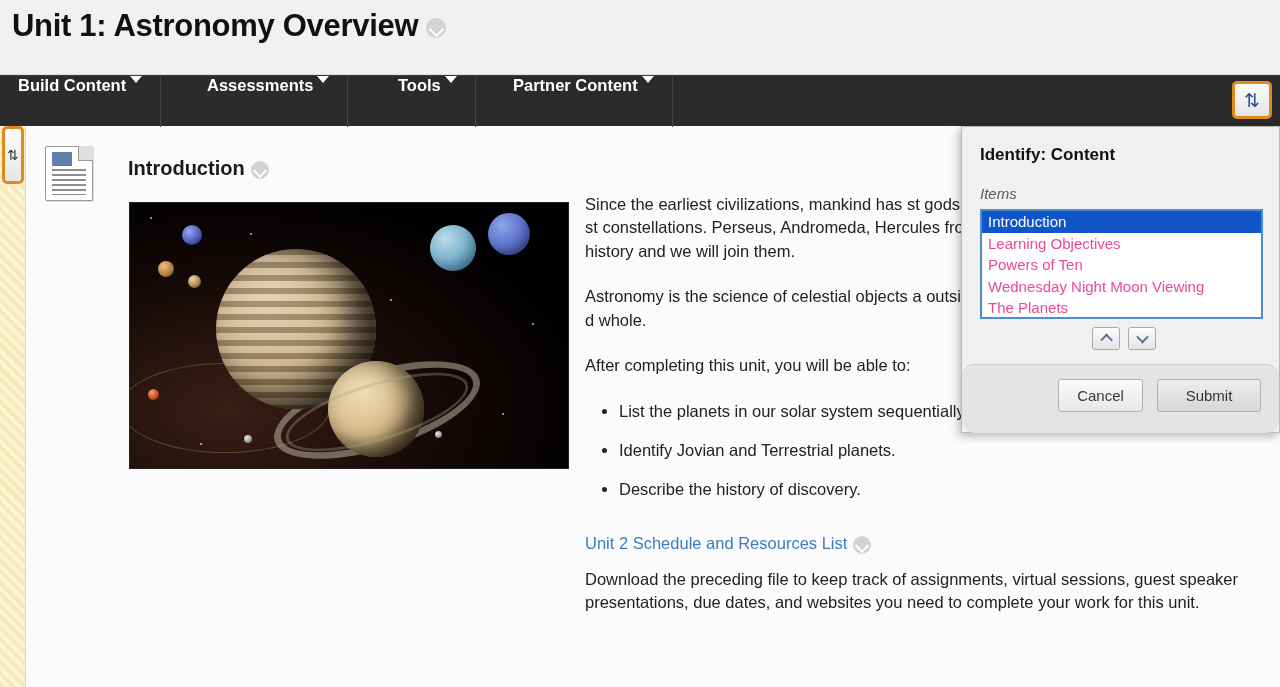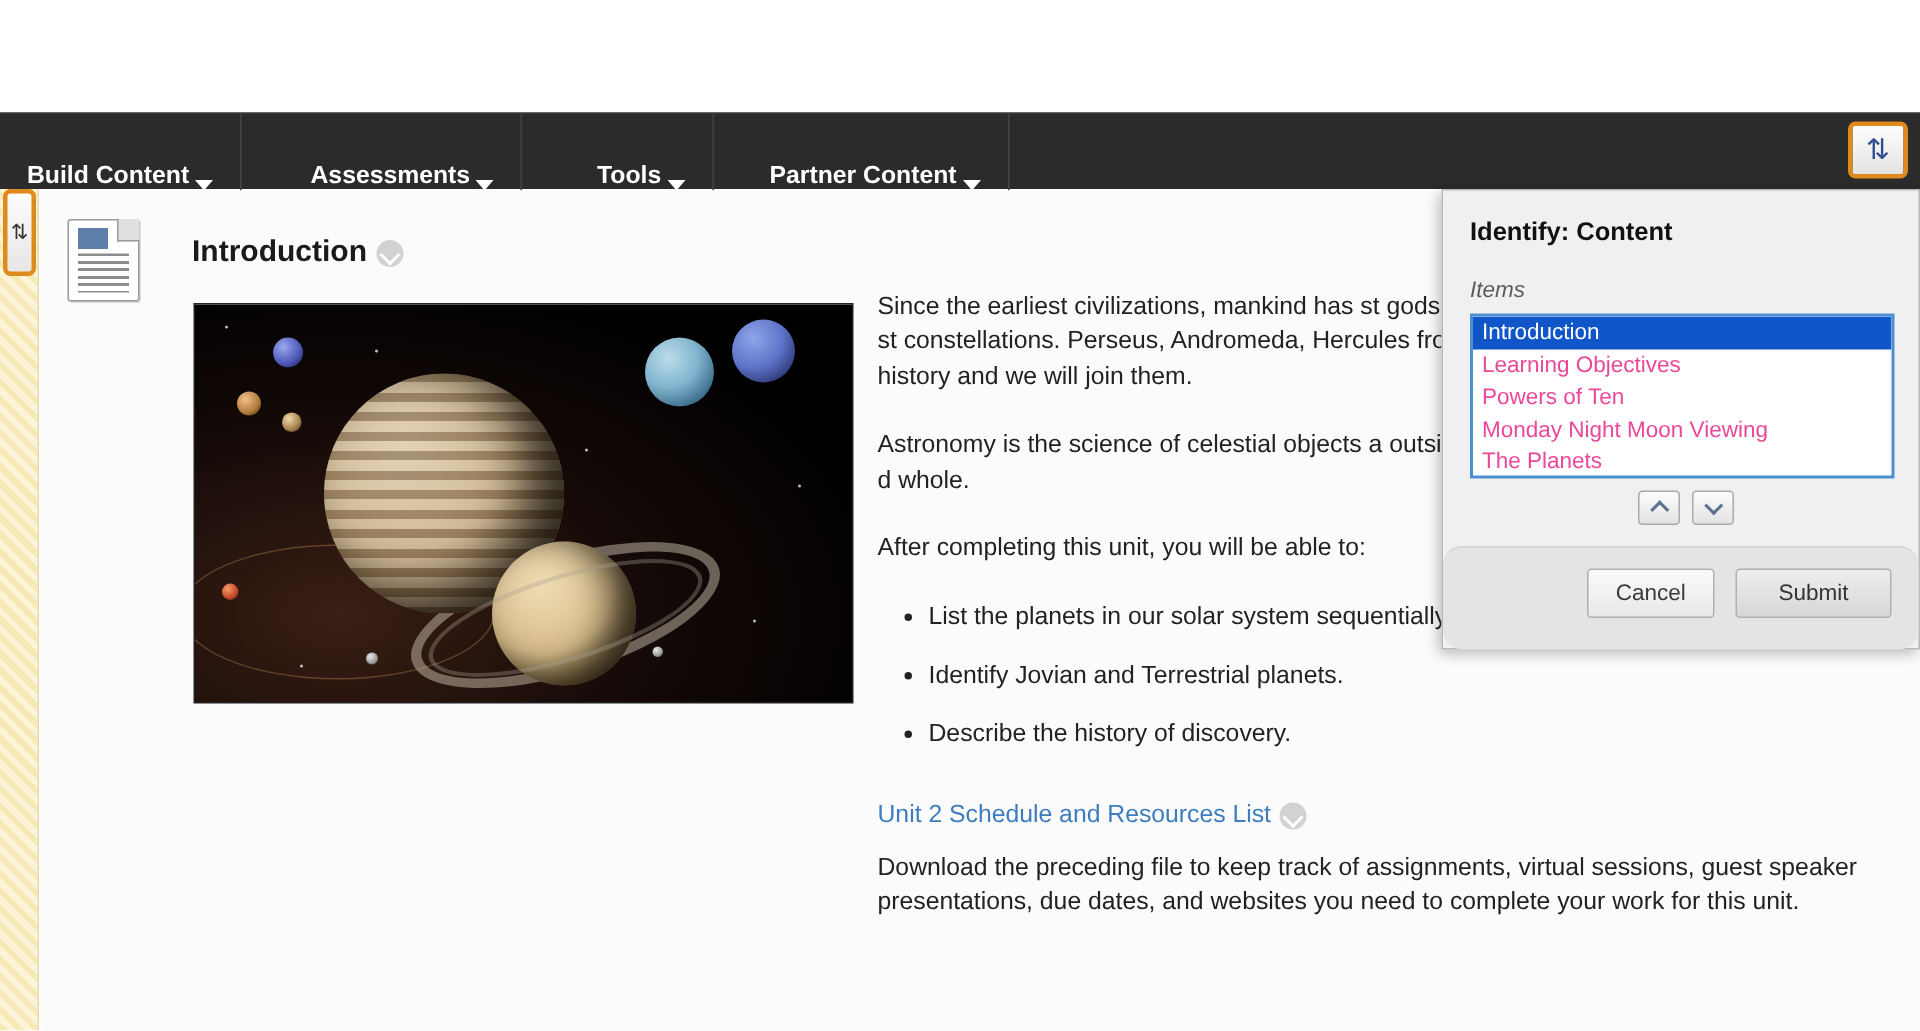--- a/index.html
+++ b/index.html
@@ -60,21 +60,21 @@
     left: 0; top: 75px;
     width: 1280px; height: 51px;
     background: #2b2b2b;
     border-top: 1px solid #3a3a3a;
   }
   .menu-item {
     position: absolute;
     top: 0;
     height: 51px;
     display: flex;
-    align-items: flex-end;
+    align-items: flex-start;
     gap: 4px;
     padding: 0 18px;
     color: #ffffff;
     font-size: 16.5px;
     font-weight: bold;
     cursor: pointer;
     border-right: 1px solid #444444;
   }
   .menu-item .caret {
     width: 0; height: 0;
@@ -377,20 +377,25 @@
     width: 104px;
     background: linear-gradient(#eeeeee, #d6d6d6);
     color: #333333;
   }
 </style>
 </head>
 <body>
 
 <div id="app">
 
+  <div class="titlebar">
+    <div class="page-title">
+      <span>Unit 1: Astronomy Overview</span><span class="chev"></span>
+    </div>
+  </div>
 
   <div class="actionbar">
     <div class="menu-item" style="left:0px;">
       <span>Build Content</span>
       <span class="caret"></span>
     </div>
     <div class="menu-item" style="left:380px;">
       <span>Tools</span>
       <span class="caret"></span>
     </div>
@@ -463,21 +468,21 @@
   </div>
 
   <div class="reorder-panel">
     <div class="reorder-title">Identify: Content</div>
     <div class="items-label">Items</div>
 
     <div class="listbox">
       <div class="opt sel">Introduction</div>
       <div class="opt">Learning Objectives</div>
       <div class="opt">Powers of Ten</div>
-      <div class="opt">Monday Night Moon Viewing</div>
+      <div class="opt">Wednesday Night Moon Viewing</div>
       <div class="opt">The Planets</div>
     </div>
 
     <div class="move-btns">
       <div class="mbtn up">
         <span></span>
       </div>
       <div class="mbtn down">
         <span></span>
       </div>

